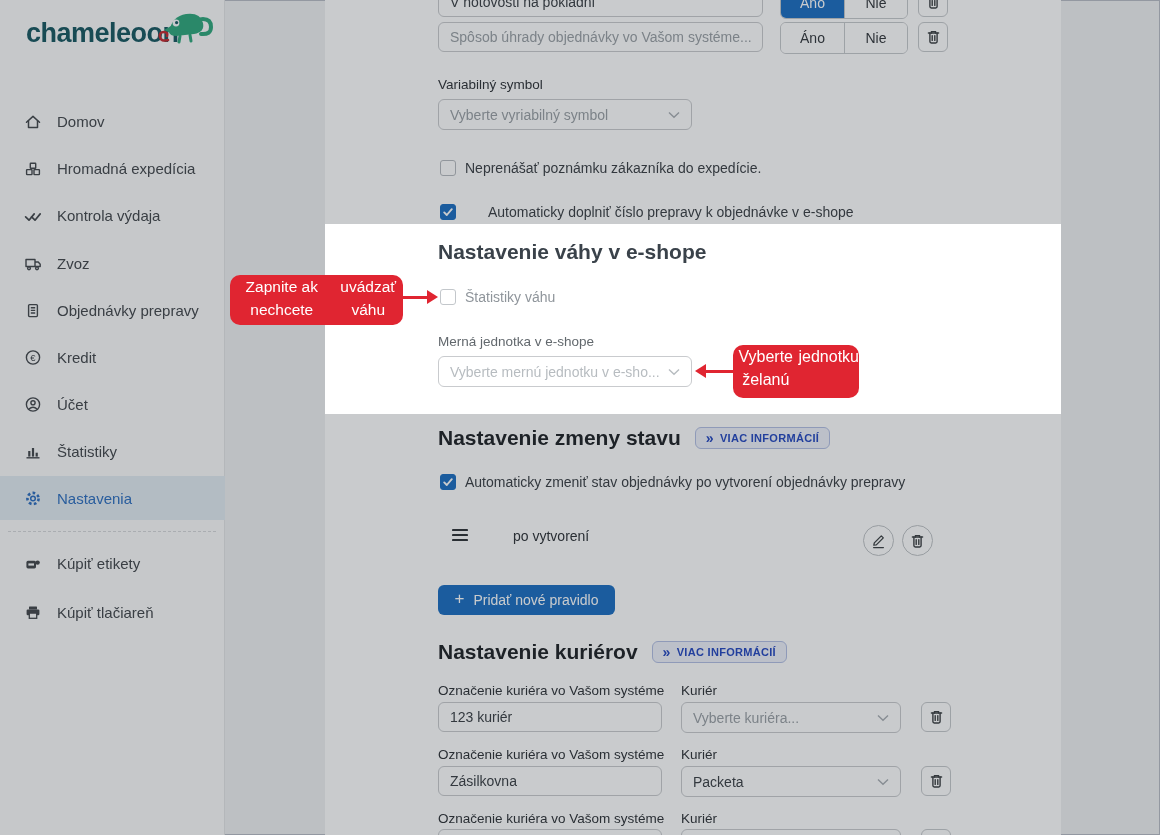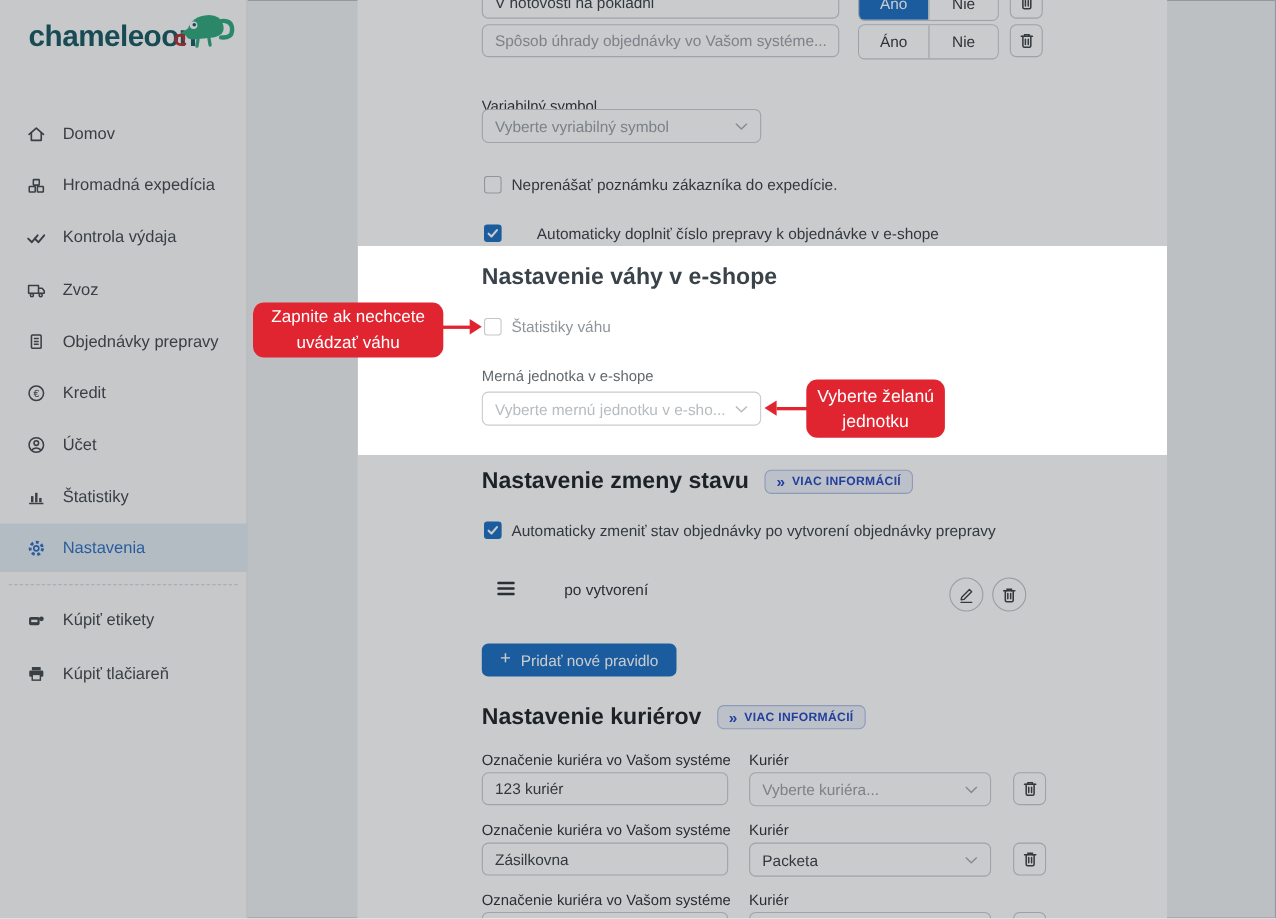--- a/index.html
+++ b/index.html
@@ -75,21 +75,21 @@
 
   .ruletext{ position:absolute; font-size:14px; color:#2e3237; }
   .draghandle{ position:absolute; cursor:grab; }
 
   
   .spot{ position:absolute; left:325px; top:224px; width:736px; height:190px;
          box-shadow:0 0 0 4000px rgba(30,37,46,0.24); pointer-events:none; z-index:40; }
 
   
   .callout{ position:absolute; background:#e02531; color:#fff; border-radius:10px; text-align:center;
-            z-index:60; display:flex; flex-direction:column; justify-content:center; line-height:23px; }
+            z-index:60; display:flex; flex-direction:row; justify-content:center; line-height:23px; }
   .c1{ left:230px; top:275px; width:173px; height:50px; font-size:15.5px; }
   .c2{ left:733px; top:345px; width:126px; height:53px; font-size:16px; }
   .aline{ position:absolute; height:3px; background:#e02531; z-index:60; }
   .ahead{ position:absolute; width:0; height:0; z-index:60; }
   .ahead.r{ border-left:11px solid #e02531; border-top:7px solid transparent; border-bottom:7px solid transparent; }
   .ahead.l{ border-right:11px solid #e02531; border-top:7px solid transparent; border-bottom:7px solid transparent; }
 </style>
 </head>
 <body>
 
@@ -222,21 +222,21 @@
   </div>
   <div class="sqbtn" style="left:918px; top:22px;">
     <svg width="15" height="16" viewBox="0 0 15 16" fill="none" stroke="#3c4043" stroke-width="1.4" stroke-linecap="round">
         <path d="M2.4 4 H12.6"></path>
         <path d="M5.5 4 V2.6 H9.5 V4"></path>
         <path d="M3.9 4 V12.6 Q3.9 14 5.3 14 H9.7 Q11.1 14 11.1 12.6 V4"></path>
         <path d="M6.2 6.6 V11.4 M8.8 6.6 V11.4"></path>
       </svg>
   </div>
 
-  <div class="flabel" style="left:438px; top:77px;margin-top:12px;">Variabilný symbol</div>
+  <div class="flabel" style="left:438px; top:77px;">Variabilný symbol</div>
   <div class="select" style="left:438px; top:99px; width:254px;">
     <span class="val">Vyberte vyriabilný symbol</span>
     <svg width="12" height="8" viewBox="0 0 12 8" fill="none" stroke="#a9aeb3" stroke-width="1.4">
         <polyline points="1,1.5 6,6.3 11,1.5"></polyline>
       </svg>
   </div>
 
   <div class="cbrow" style="left:440px; top:160px;">
     <span class="cbox"></span>
     <span>Neprenášať poznámku zákazníka do expedície.</span>

